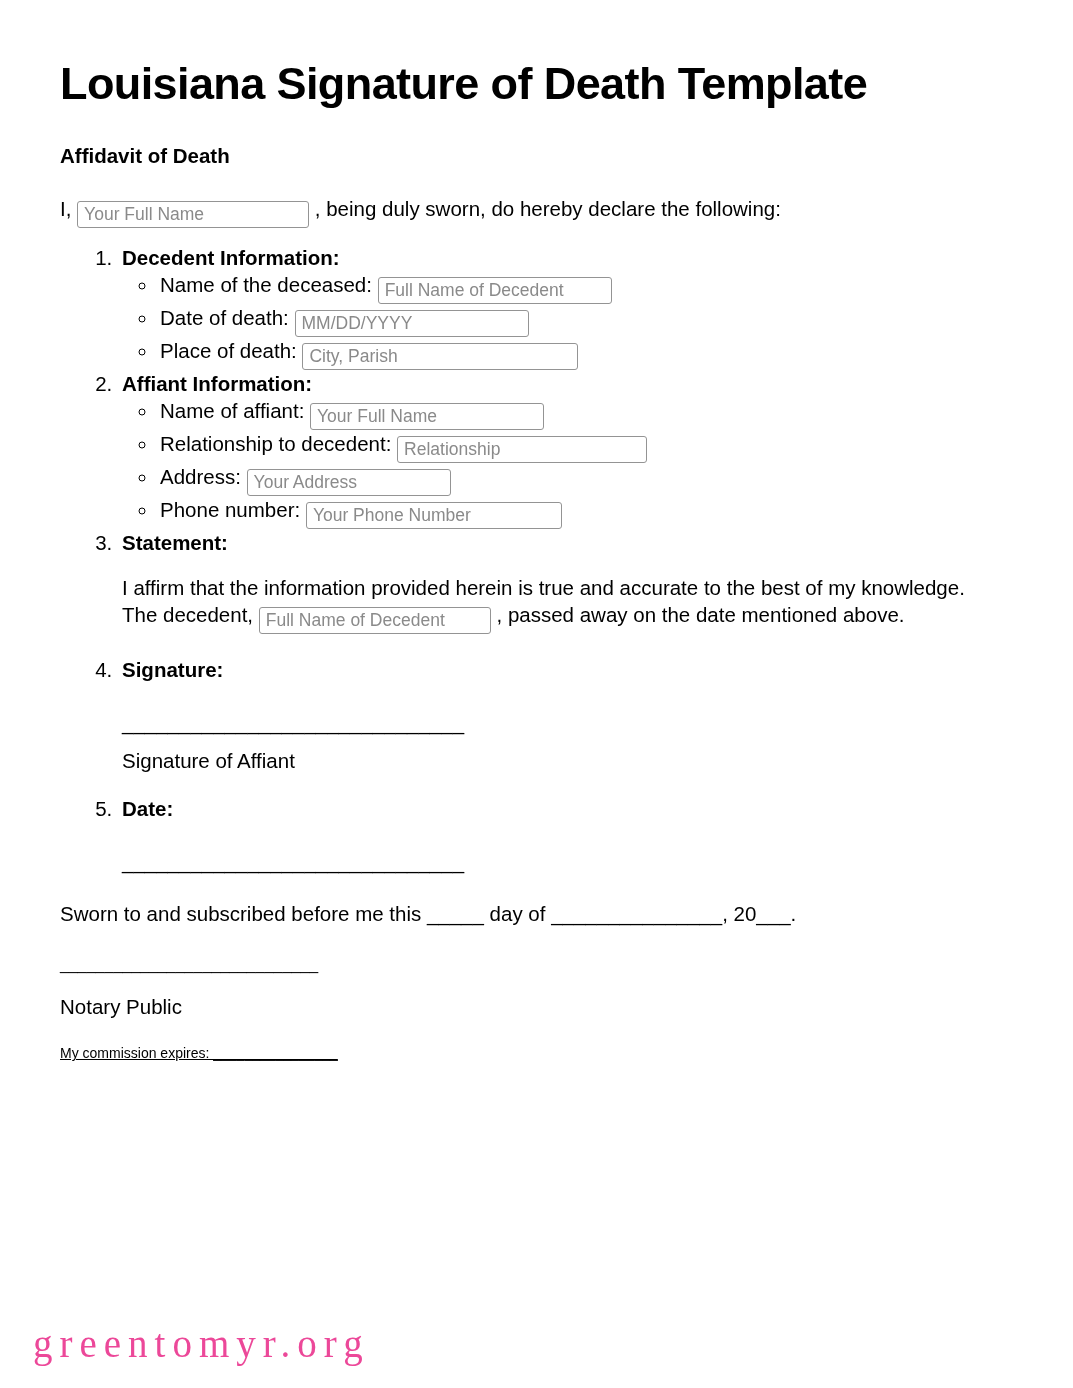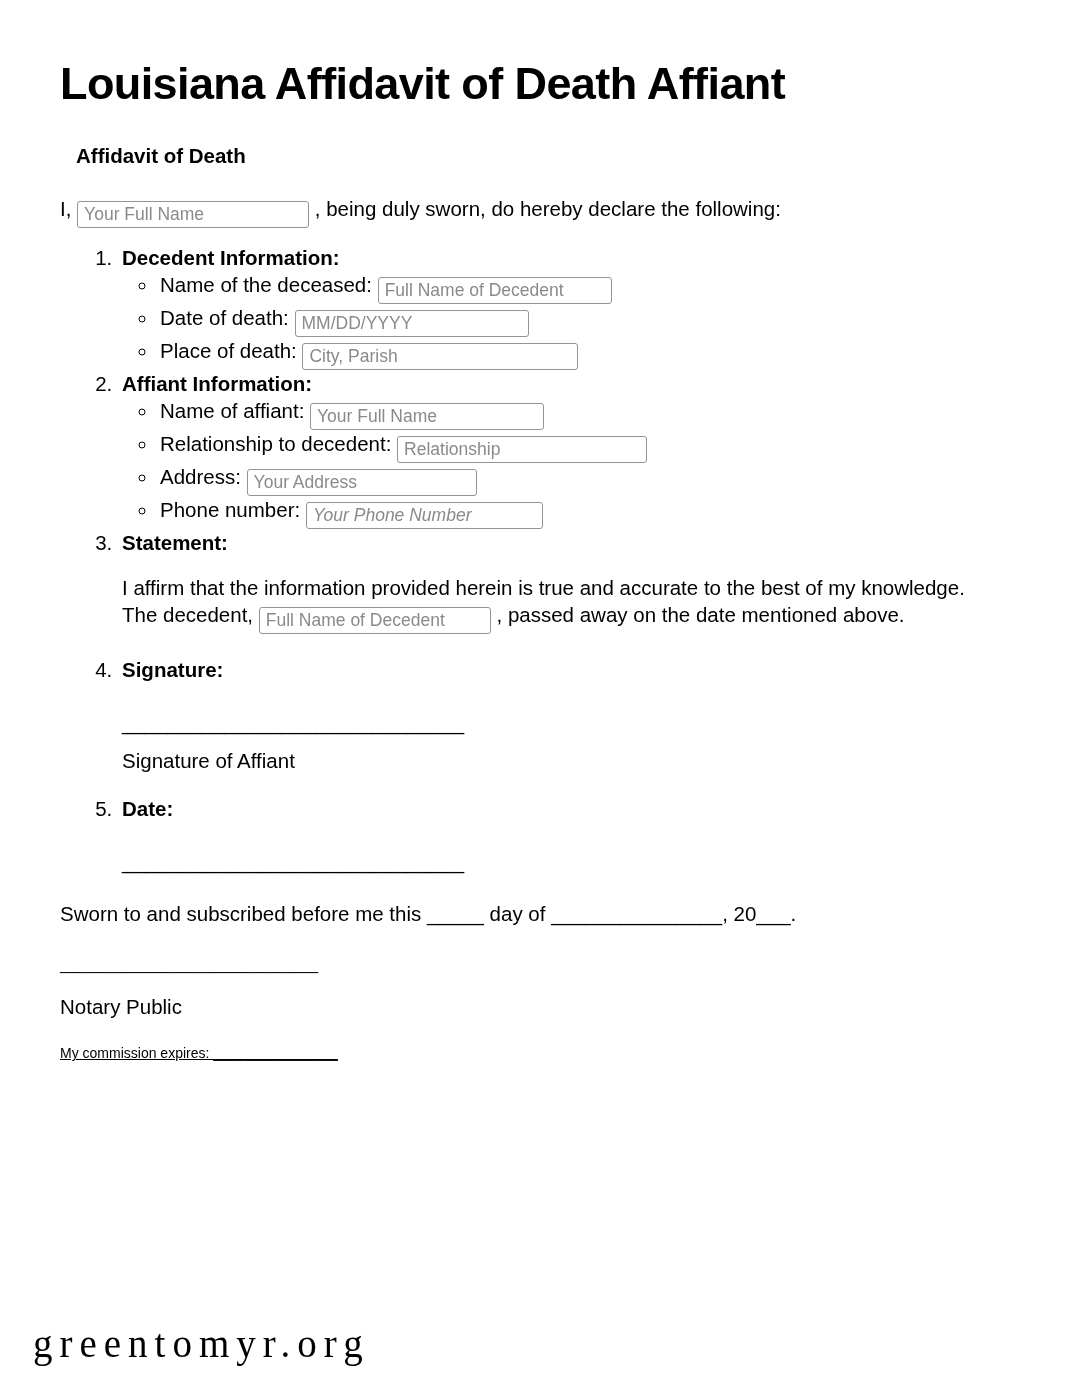--- a/index.html
+++ b/index.html
@@ -27,21 +27,21 @@
   }
   .intro {
     font-size: 20.5px;
     line-height: 1.30;
     margin: 0 0 34px 0;
     max-width: 952px;
   }
   .section-heading {
     font-size: 20.5px;
     font-weight: bold;
-    margin: 0 0 28px 16px;
+    margin: 0 0 28px 0;
   }
   .declaration {
     font-size: 20.5px;
     line-height: 1.3;
     margin: 0 0 16px 0;
     display: block;
   }
   input.field {
     font-family: "Liberation Sans", sans-serif;
     font-size: 17.5px;
@@ -57,22 +57,22 @@
   input.field::placeholder {
     color: #8a8a8a;
     opacity: 1;
   }
   .w-fullname { width: 232px; }
   .w-decedent { width: 234px; }
   .w-date     { width: 234px; }
   .w-place    { width: 276px; }
   .w-affiant  { width: 234px; }
   .w-relation { width: 250px; }
-  .w-address  { width: 230px; }
-  .w-phone    { width: 237px; font-style: italic; }
+  .w-address  { width: 204px; }
+  .w-phone    { width: 256px; }
   .w-stmt     { width: 232px; }
 
   ol.main-list {
     font-size: 20.5px;
     margin: 0;
     padding-left: 58px;
     line-height: 1.32;
   }
   ol.main-list > li {
     margin-bottom: 0;
@@ -133,30 +133,30 @@
     margin: 26px 0 0 0;
     text-decoration: underline;
   }
   .watermark {
     position: absolute;
     left: 33px;
     bottom: 22px;
     font-family: "Liberation Serif", serif;
     font-size: 39px;
     letter-spacing: 7px;
-    color: #000000;
+    color: #ec4899;
     margin-top: 35px;
   }
 </style>
 </head>
 <body>
 
 <div class="page">
 
-  <h1 class="doc-title">Louisiana Affidavit of Death Affiant</h1>
+  <h1 class="doc-title">Louisiana Signature of Death Template</h1>
 
 
   <h2 class="section-heading">Affidavit of Death</h2>
 
   <p class="declaration">
     <span>I,</span>
     <input class="field w-fullname" type="text" placeholder="Your Full Name" style="">
     <span>, being duly sworn, do hereby declare the following:</span>
   </p>
 

